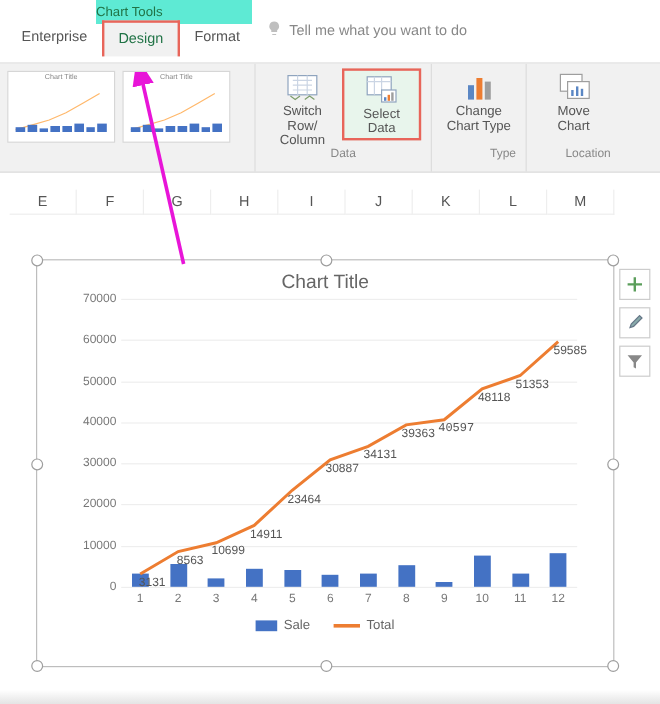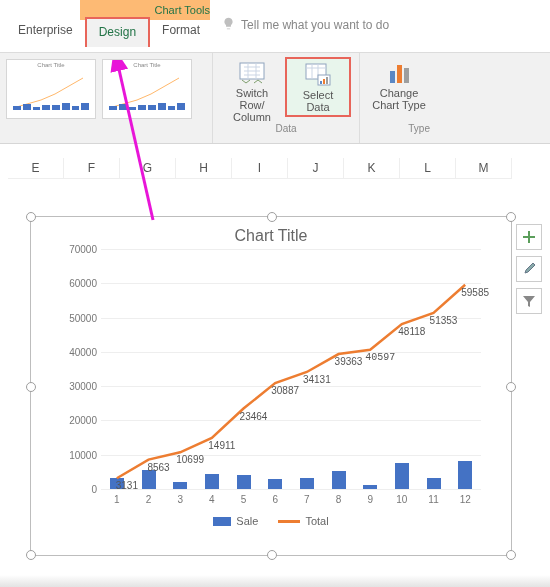--- a/index.html
+++ b/index.html
@@ -1,18 +1,18 @@
 <!DOCTYPE html>
 <html><head>
 <meta charset="utf-8">
 <style>
 html,body{margin:0;padding:0;font-family:"Segoe UI",Arial,sans-serif;font-size:12px;color:#444;background:#fff}
 .root{width:550px;height:587px;position:relative;overflow:hidden;background:#fff}
 .ribbon-top{position:relative;height:52px;border-bottom:1px solid #dcdcdc;background:#fff}
-.chart-tools-tab{position:absolute;left:80px;top:0;width:130px;height:20px;background:#fdba74;color:#217346;text-align:right;font-size:11px;line-height:20px}
+.chart-tools-tab{position:absolute;left:80px;top:0;width:130px;height:20px;background:#5eead4;color:#217346;text-align:left;font-size:11px;line-height:20px}
 .tabs-row{position:absolute;left:0;top:17px;height:32px;width:100%;display:flex;align-items:flex-start}
 .tab{padding:6px 12px 8px;color:#555;cursor:pointer}
 .tab.enterprise{padding-left:18px}
 .tab.design{color:#217346;background:#f1f1f1;border:2px solid #e8655a;border-bottom:none;margin-bottom:-1px}
 .tab.format{color:#555}
 .tell-me{display:flex;align-items:center;color:#888;margin-left:10px}
 .bulb{margin-right:6px}
 .ribbon-body{height:90px;background:#f1f1f1;border-bottom:1px solid #d6d6d6;display:flex}
 .styles-group{width:200px;padding:6px;display:flex;gap:6px;align-items:flex-start}
 .mini-chart{width:88px;height:58px;background:#fff;border:1px solid #d6d6d6;position:relative}
@@ -150,20 +150,36 @@
               <rect x="5" y="12" width="5" height="12" fill="#5b87c4"></rect>
               <rect x="12" y="6" width="5" height="18" fill="#ed7d31"></rect>
               <rect x="19" y="9" width="5" height="15" fill="#9e9e9e"></rect>
             </svg>
         <span>Change</span>
             <span>Chart Type</span>
       </div>
     </div>
     <div class="group-label">Type</div>
   </div>
+  <div class="loc-group">
+    <div class="data-buttons">
+      <div class="rbtn">
+        <svg width="28" height="26">
+              <rect x="3" y="3" width="18" height="14" fill="#fff" stroke="#9e9e9e"></rect>
+              <rect x="9" y="9" width="18" height="14" fill="#fff" stroke="#9e9e9e"></rect>
+              <rect x="12" y="16" width="2" height="5" fill="#5b87c4"></rect>
+              <rect x="16" y="13" width="2" height="8" fill="#5b87c4"></rect>
+              <rect x="20" y="15" width="2" height="6" fill="#5b87c4"></rect>
+            </svg>
+        <span>Move</span>
+            <span>Chart</span>
+      </div>
+    </div>
+    <div class="group-label">Location</div>
+  </div>
 </div>
 
 <div class="grid-area">
   <div class="col-headers" id="col-headers">
         <div class="col-h">E</div>
         <div class="col-h">F</div>
         <div class="col-h">G</div>
         <div class="col-h">H</div>
         <div class="col-h">I</div>
         <div class="col-h">J</div>

